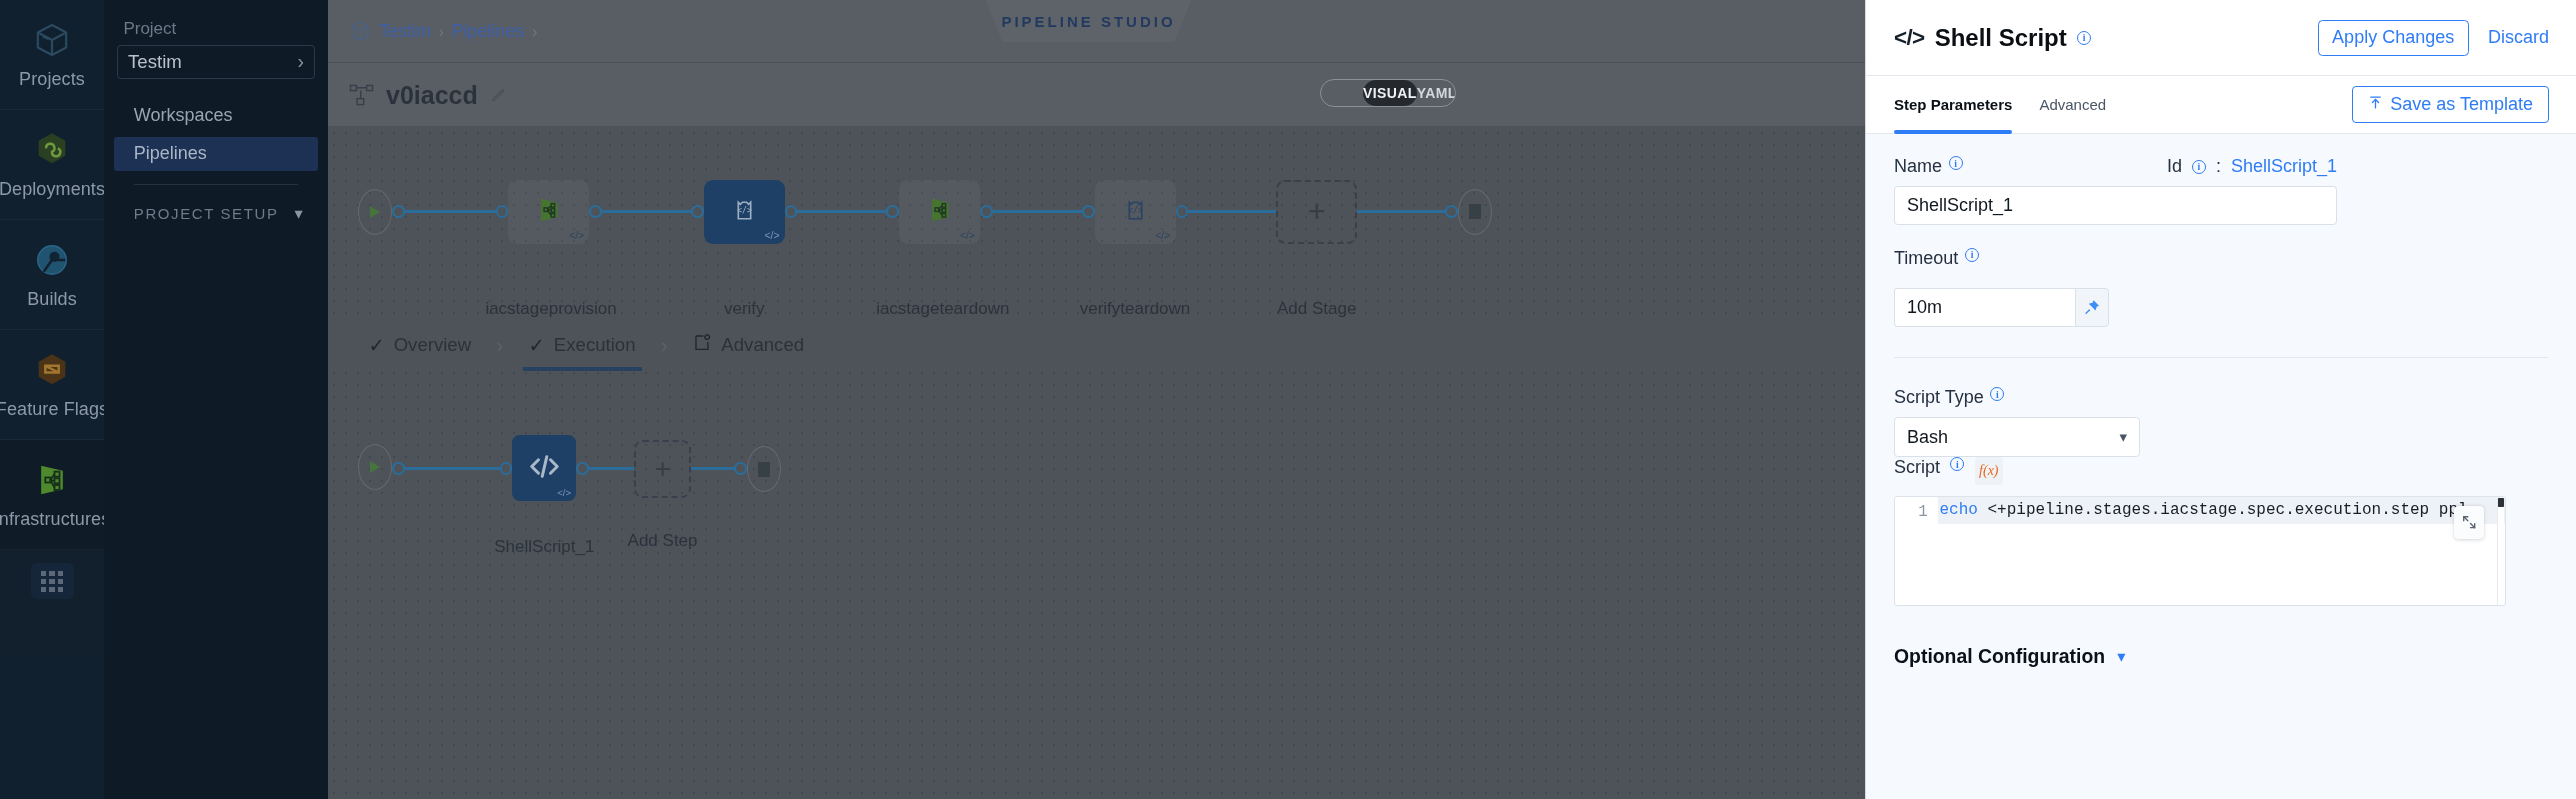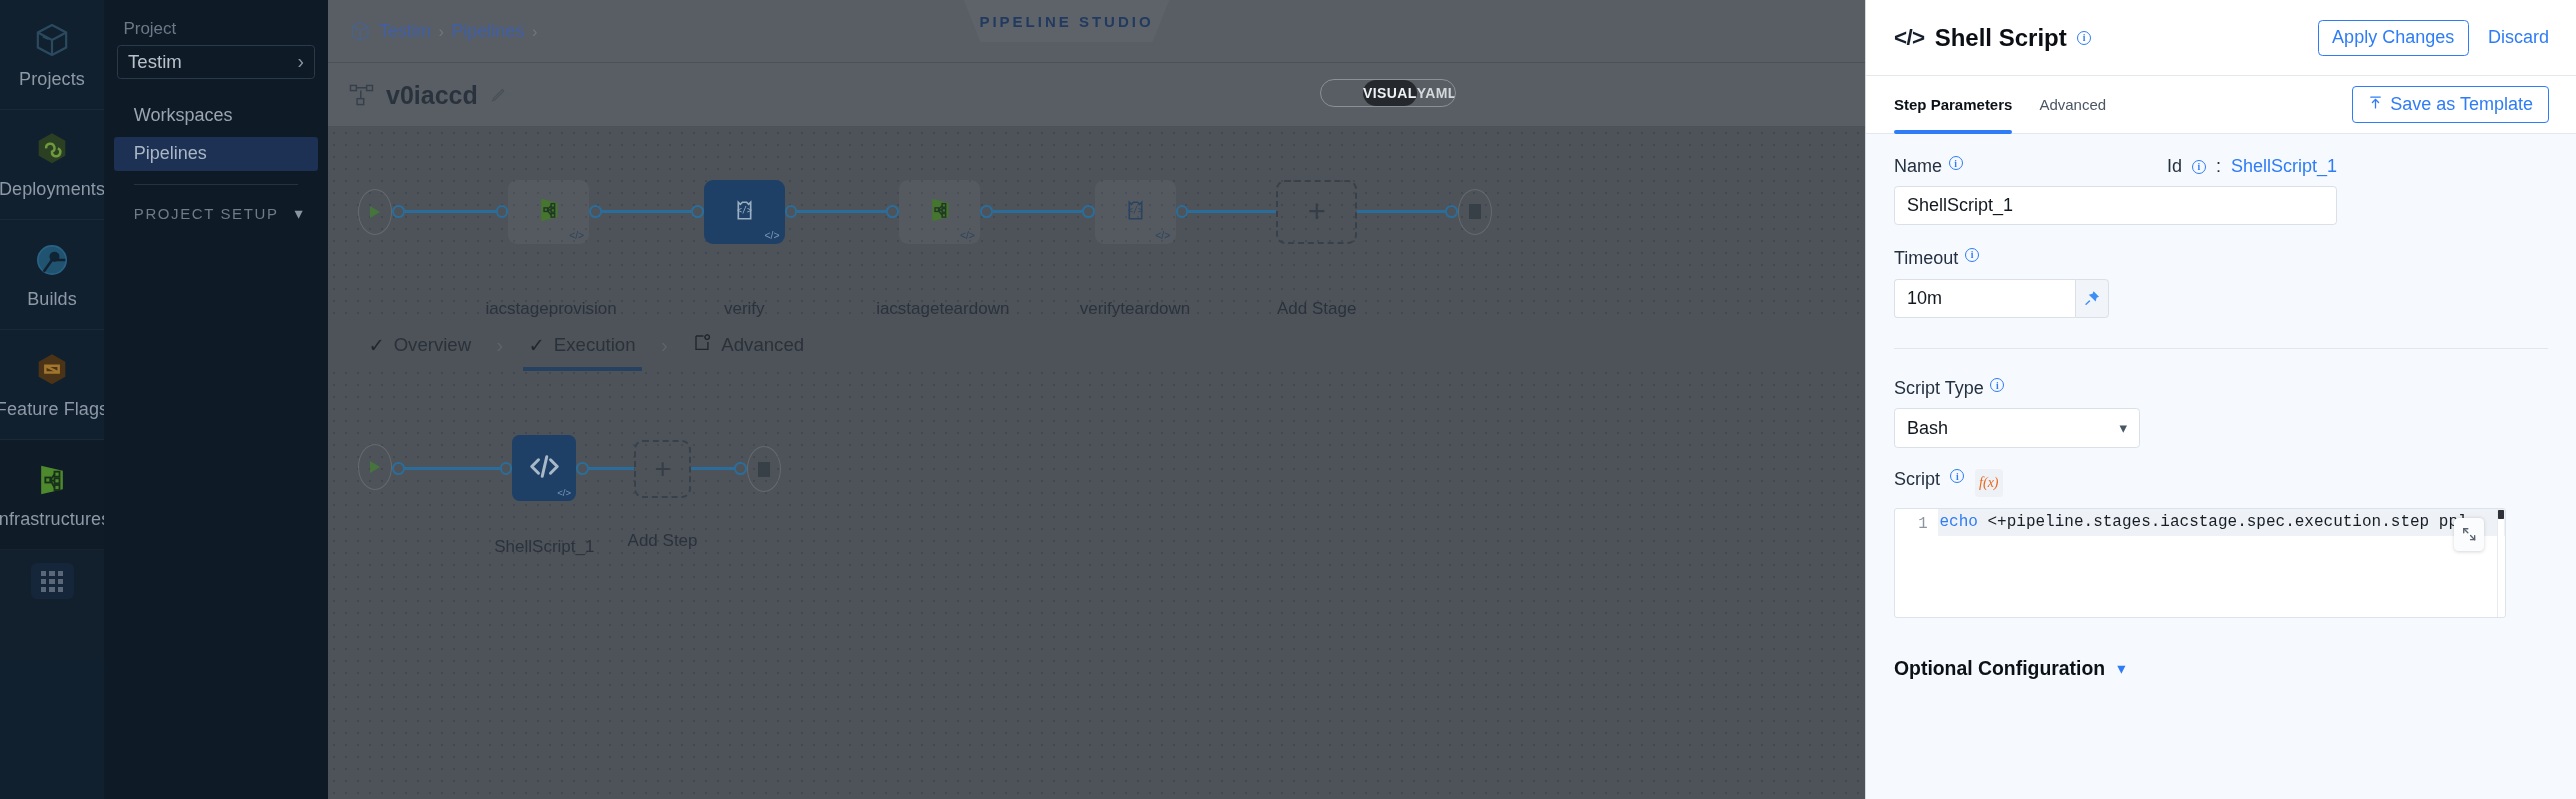--- a/index.html
+++ b/index.html
@@ -69,21 +69,21 @@
   }
   .breadcrumb {
     position:absolute; left:21px; top:0; height:63px; display:flex; align-items:center; gap:7.5px;
     font-size: 18px; color:#3b5bb5;
   }
   .breadcrumb .bc-sep { color:#6f7682; font-size: 16.4px; }
   .breadcrumb a { color:#3f5fa8; text-decoration:none; }
   .cube-ico { width:22.4px; height:22.4px; display:block; }
 
   .studio-tag {
-    position:absolute; left: 619px; top: 0; height: 42px; width: 239px;
+    position:absolute; left: 641px; top: 0; height: 42px; width: 239px;
     display:flex; align-items:center; justify-content:center;
     color:#223a60; font-size: 15px; letter-spacing: 3px; font-weight: 600;
     background: rgba(255,255,255,0.035);
     clip-path: polygon(7% 0, 93% 0, 86% 100%, 14% 100%);
     border-left:0.7px solid rgba(255,255,255,.08); border-right:0.7px solid rgba(255,255,255,.08);
   }
   .close-btn {
     position:absolute; right: 0; top:0; width: 45px; height: 46px; background:#5691b5;
     display:flex; align-items:center; justify-content:center; color:#dbe6ee; font-size:25px; font-weight:300;
   }
@@ -223,21 +223,21 @@
 
   .panel-body { padding: 22.4px 28px 0 28px; }
   .field-label { font-size: 18px; color:#253141; display:flex; align-items:flex-start; gap:6.7px; }
   .row-between { display:flex; align-items:center; justify-content:space-between; }
   .idline { font-size:18px; color:#253141; display:flex; align-items:center; gap:10px; }
   .idline .idval { color:#2e7cf6; }
   .txt-input {
     margin-top: 9px; height: 39px; width: 443px; border:0.7px solid #d9e0e8; border-radius:3.7px;
     background:#fff; display:flex; align-items:center; padding: 0 12px; font-size: 18px; color:#12181f;
   }
-  .timeout-wrap { margin-top: 10px; display:flex; align-items:stretch; width: 215px; }
+  .timeout-wrap { margin-top: 19px; display:flex; align-items:stretch; width: 215px; }
   .timeout-input {
     flex:1; height: 39px; border:0.7px solid #d9e0e8; border-right:none; border-radius:3.7px 0 0 3.7px;
     background:#fff; display:flex; align-items:center; padding:0 12px; font-size:18px; color:#12181f;
   }
   .pin-btn {
     width: 34px; height:39px; border:0.7px solid #d9e0e8; border-radius:0 3.7px 3.7px 0; background:#f1f4f8;
     display:flex; align-items:center; justify-content:center;
   }
   .divider { height:0.7px; background:#e2e7ee; margin: 30px 0 30px 0; }
   .select-box {
@@ -661,21 +661,21 @@
 
       <div class="field-label">
         <span>Script Type</span>
         <span class="info-i">i</span>
       </div>
       <div class="select-box">
         <span>Bash</span>
         <span class="cdown">▾</span>
       </div>
 
-      <div class="field-label" style="margin-top:21px; gap:10.4px;">
+      <div class="field-label" style="gap:10.4px;">
         <span>Script</span>
         <span class="info-i">i</span>
         <span class="fx-btn">f(x)</span>
       </div>
 
       <div class="editor">
         <div class="ed-line">
           <div class="ed-gut">1</div>
           <div class="ed-code"><span class="kw">echo</span><span> &lt;+pipeline.stages.iacstage.spec.execution.step   ppl</span></div>
         </div>

